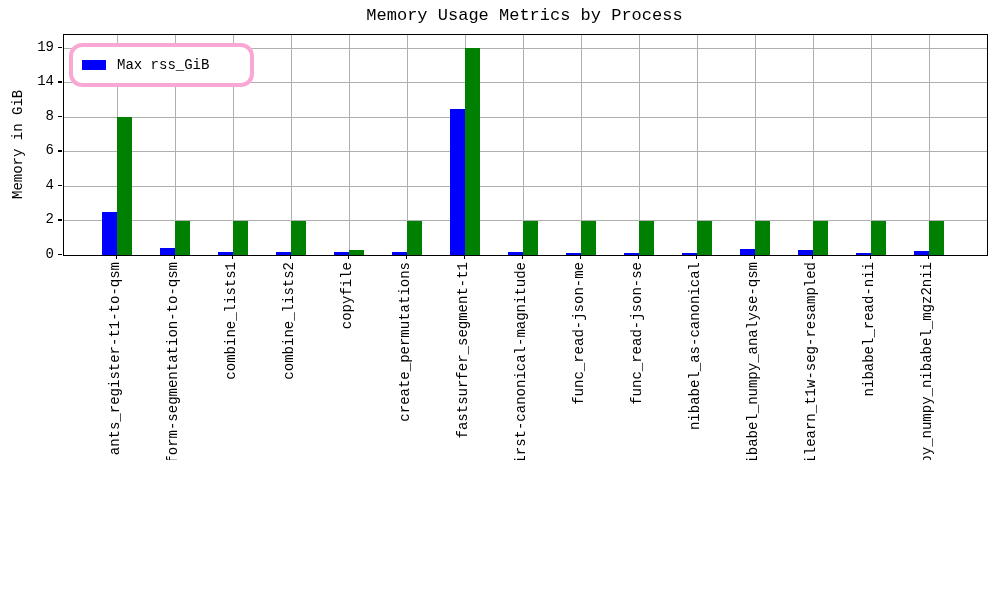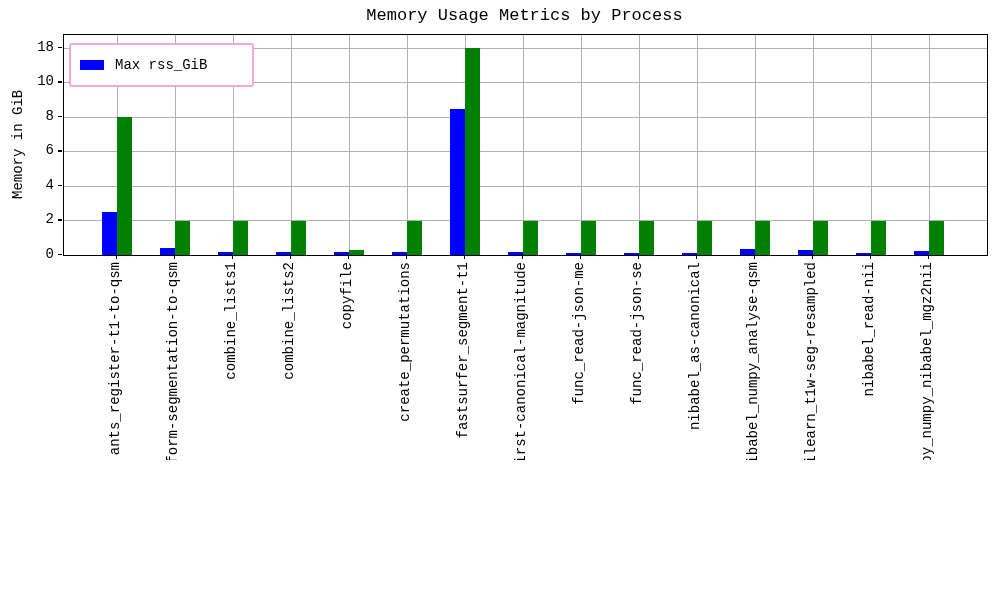--- a/index.html
+++ b/index.html
@@ -61,22 +61,22 @@
     font-size:14px;white-space:nowrap;
   }
   .xlabel{
     position:absolute;left:63px;top:558px;width:923px;
     text-align:center;font-size:14px;
   }
   .legend{
     position:absolute;left:69px;top:43px;
     width:185px;height:44px;
     background:#ffffff;
-    border:2px solid #f9a8d4;
-    border-radius:3px;
+    border:4px solid #f9a8d4;
+    border-radius:13px;
     z-index:2;
     display:flex;flex-direction:column;justify-content:center;
     gap:4px;
     box-sizing:border-box;
     padding-left:9px;
   }
   .legend-item{display:flex;align-items:center;gap:11px;}
   .legend-swatch{width:24px;height:10px;display:inline-block;}
   .legend-label{font-size:14px;line-height:15px;}
 </style>
@@ -147,23 +147,23 @@
       <div class="ytick-label" style="top: 246px;">0</div>
       <div class="ytick-mark" style="left: 58px; top: 219.49px;"></div>
       <div class="ytick-label" style="top: 211.49px;">2</div>
       <div class="ytick-mark" style="left: 58px; top: 184.98px;"></div>
       <div class="ytick-label" style="top: 176.98px;">4</div>
       <div class="ytick-mark" style="left: 58px; top: 150.471px;"></div>
       <div class="ytick-label" style="top: 142.471px;">6</div>
       <div class="ytick-mark" style="left: 58px; top: 115.961px;"></div>
       <div class="ytick-label" style="top: 107.961px;">8</div>
       <div class="ytick-mark" style="left: 58px; top: 81.451px;"></div>
-      <div class="ytick-label" style="top: 73.451px;">10</div>
+      <div class="ytick-label" style="top: 73.451px;">14</div>
       <div class="ytick-mark" style="left: 58px; top: 46.9412px;"></div>
-      <div class="ytick-label" style="top: 38.9412px;">18</div>
+      <div class="ytick-label" style="top: 38.9412px;">19</div>
       <div class="xtick-mark" style="left: 115.5px; top: 255px;"></div>
       <div class="xtick-label" style="left: 106.5px; top: 262px;">ants_register-t1-to-qsm</div>
       <div class="xtick-mark" style="left: 173.5px; top: 255px;"></div>
       <div class="xtick-label" style="left: 164.5px; top: 262px;">ants_transform-segmentation-to-qsm</div>
       <div class="xtick-mark" style="left: 231.5px; top: 255px;"></div>
       <div class="xtick-label" style="left: 222.5px; top: 262px;">combine_lists1</div>
       <div class="xtick-mark" style="left: 289.5px; top: 255px;"></div>
       <div class="xtick-label" style="left: 280.5px; top: 262px;">combine_lists2</div>
       <div class="xtick-mark" style="left: 347.5px; top: 255px;"></div>
       <div class="xtick-label" style="left: 338.5px; top: 262px;">copyfile</div>

